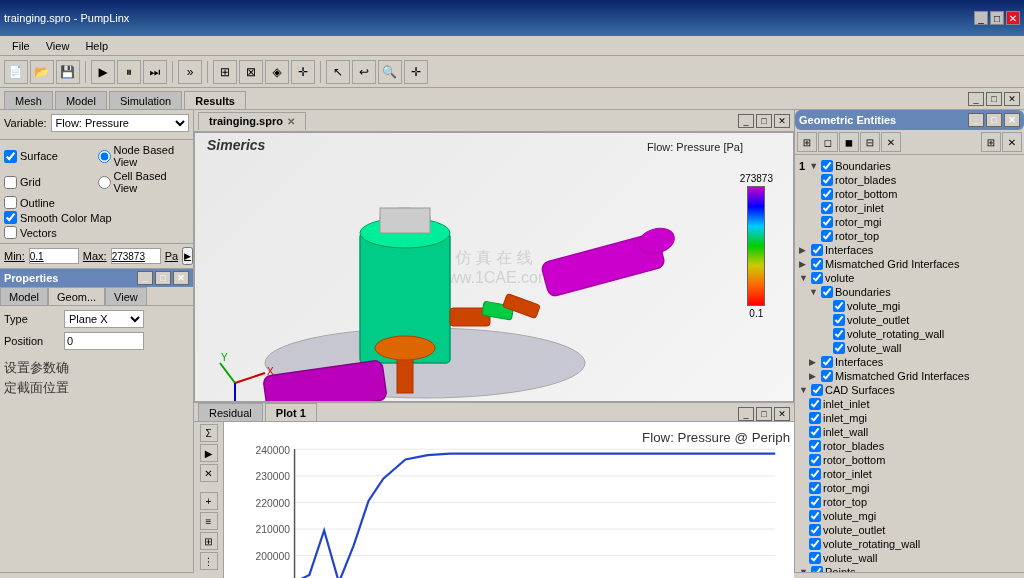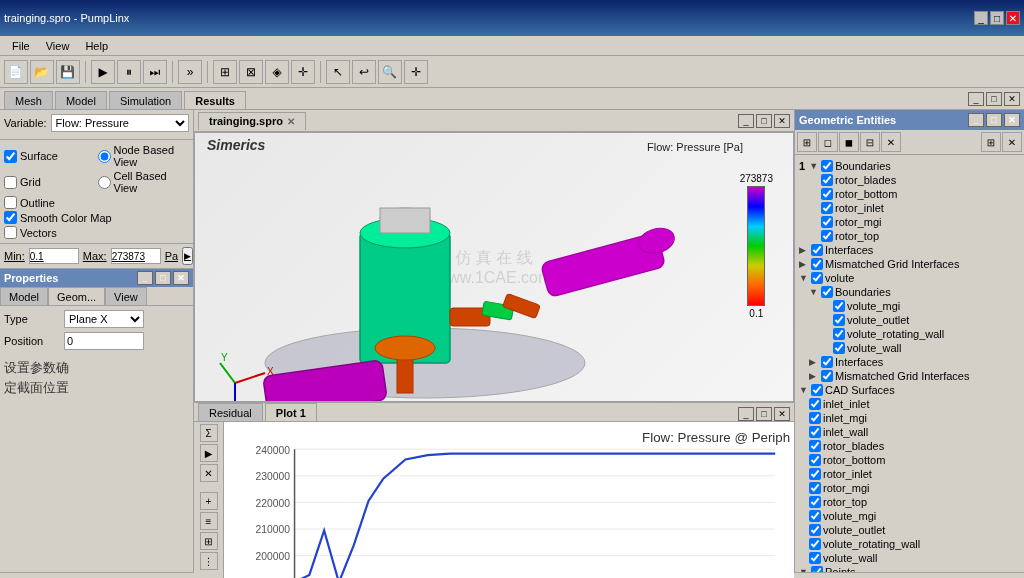--- a/index.html
+++ b/index.html
@@ -278,20 +278,21 @@
     #right-header {
       background: #6686b8;
       color: white;
       padding: 2px 4px;
       font-size: 11px;
       font-weight: bold;
       display: flex;
       align-items: center;
       justify-content: space-between;
       height: 20px;
+      border-radius: 6px;
     }
     #right-toolbar {
       display: flex;
       background: #d4d0c8;
       border-bottom: 1px solid #a0a0a0;
       padding: 2px;
       gap: 1px;
     }
     .right-btn {
       width: 20px; height: 20px; background: #d4d0c8; border: 1px solid #a0a0a0;

